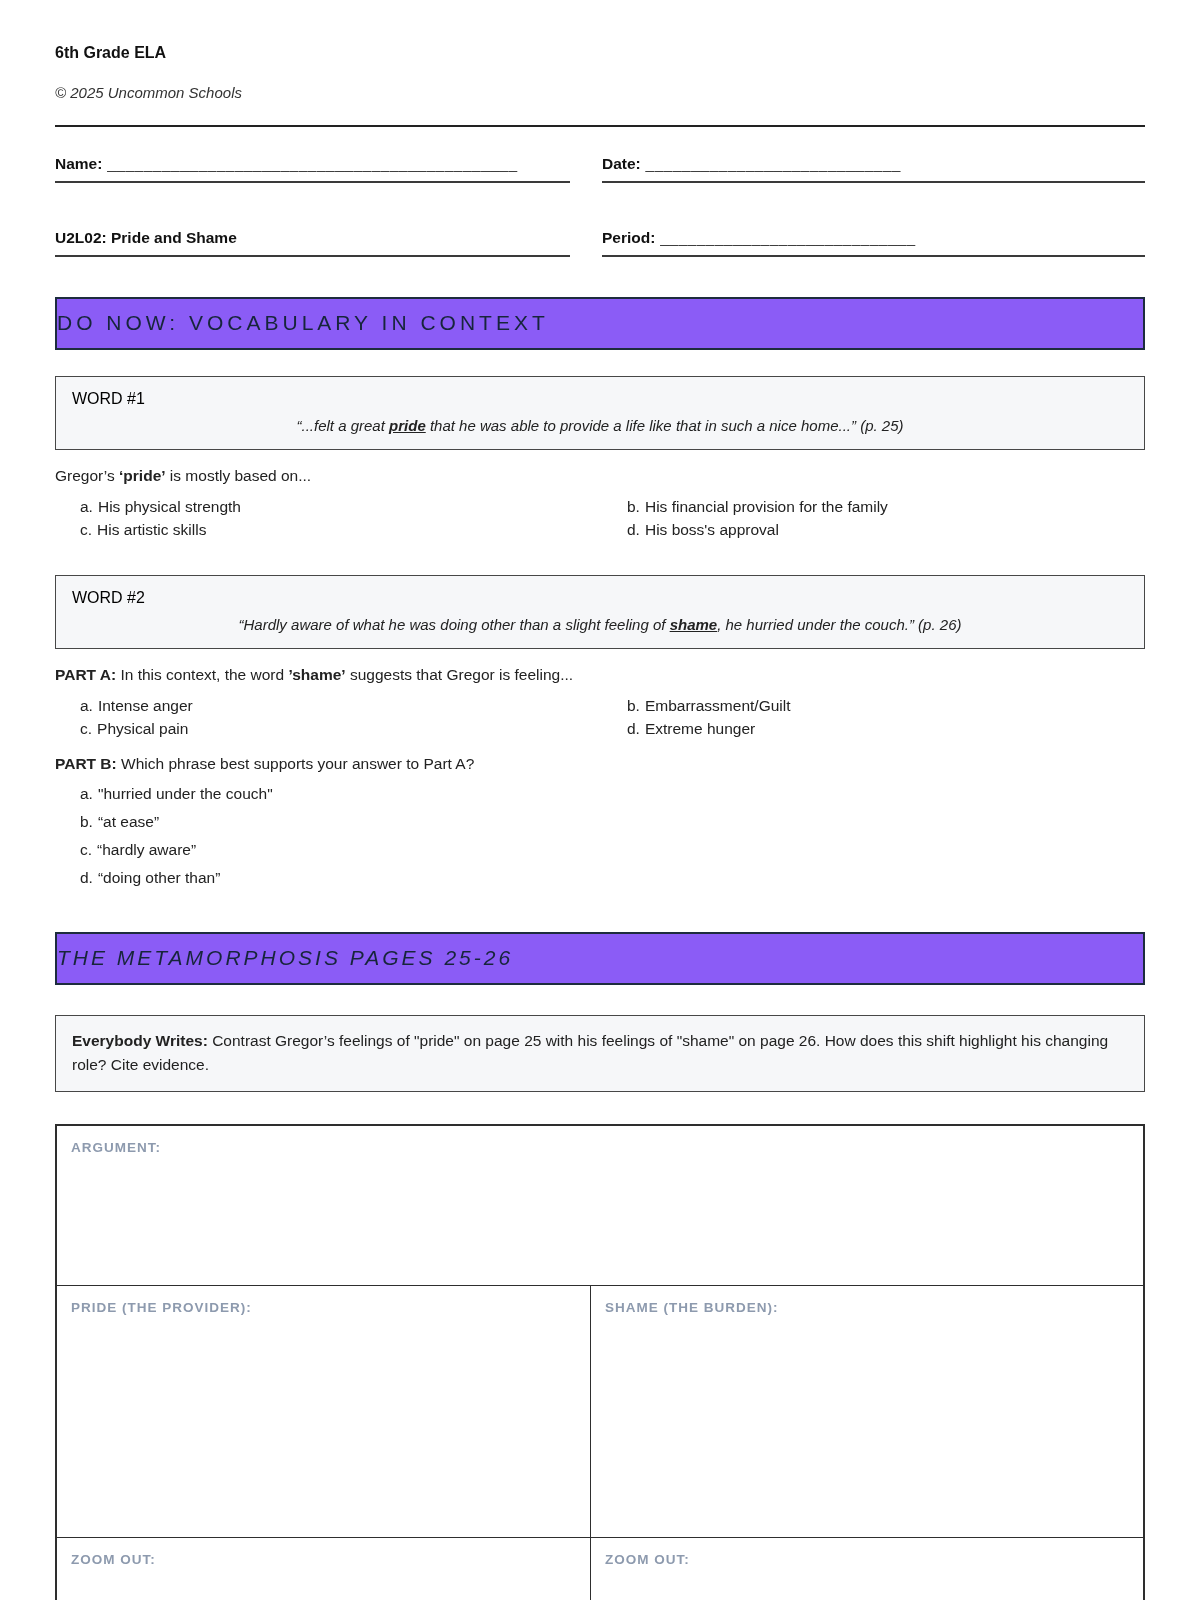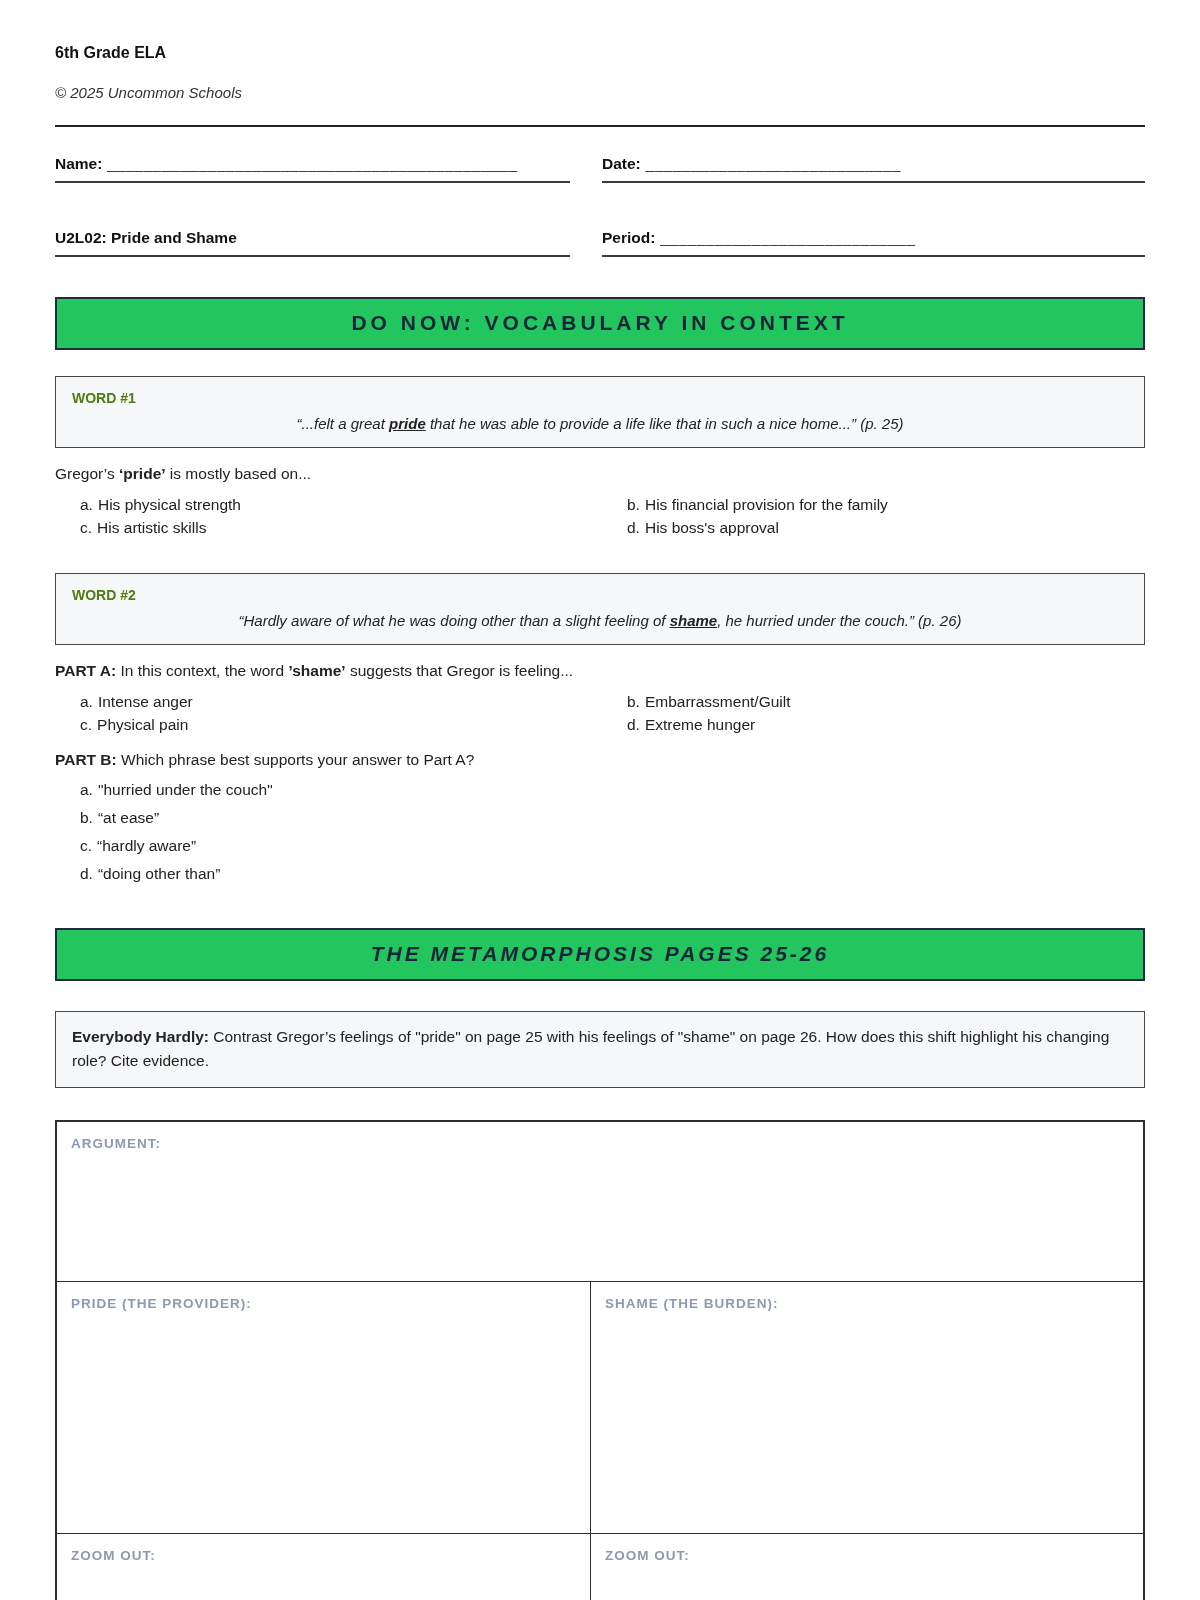--- a/index.html
+++ b/index.html
@@ -33,39 +33,39 @@
     overflow: hidden;
   }
   .field-label { font-weight: 700; color: #111; }
   .field-blank { color: #333; letter-spacing: 0.5px; }
   .lesson-title { font-weight: 700; color: #111; font-size: 15.5px; }
 
   
   .section-header {
     margin-top: 40px;
     border: 2px solid #1d2c3e;
-    background: #22c55e;
+    background: #8b5cf6;
     color: #17253b;
-    text-align: center;
-    font-weight: 700;
+    text-align: left;
+    font-weight: 400;
     font-size: 21px;
     letter-spacing: 4px;
     padding: 12px 0 13px 0;
   }
   .section-header.italic { font-style: italic; letter-spacing: 3px; }
   .section-header.reading { margin-top: 44px; }
 
   
   .word-box {
     margin-top: 26px;
     border: 1.5px solid #474747;
     background: #f6f7f9;
     padding: 13px 16px 15px 16px;
   }
-  .word-label { font-weight: 700; font-size: 14px; color: #4d7c0f; }
+  .word-label { font-weight: 400; font-size: 16px; color: #000000; }
   .word-quote { font-style: italic; font-size: 15px; color: #222; margin-top: 9px; text-align: center; }
   .kw-underline { font-weight: 700; text-decoration: underline; }
   .bold { font-weight: 700; }
 
   
   .stem { margin-top: 17px; font-size: 15.5px; color: #222; }
   .options-2col {
     display: grid;
     grid-template-columns: 547px 1fr;
     row-gap: 5px;
@@ -184,21 +184,21 @@
   <div class="options-list">
     <div class="option"><span class="opt-letter">a.</span><span class="opt-text">"hurried under the couch"</span></div>
     <div class="option"><span class="opt-letter">b.</span><span class="opt-text">“at ease”</span></div>
     <div class="option"><span class="opt-letter">c.</span><span class="opt-text">“hardly aware”</span></div>
     <div class="option"><span class="opt-letter">d.</span><span class="opt-text">“doing other than”</span></div>
   </div>
 
   <div class="section-header italic reading">THE METAMORPHOSIS PAGES 25-26</div>
 
   <div class="ew-box">
-    <span class="bold">Everybody Hardly:</span><span> Contrast Gregor’s feelings of "pride" on page 25 with his feelings of "shame" on page 26. How does this shift highlight his changing role? Cite evidence.</span>
+    <span class="bold">Everybody Writes:</span><span> Contrast Gregor’s feelings of "pride" on page 25 with his feelings of "shame" on page 26. How does this shift highlight his changing role? Cite evidence.</span>
   </div>
 
   <div class="organizer">
     <div class="org-argument">
       <div class="org-label">ARGUMENT:</div>
     </div>
     <div class="org-cols main">
       <div class="org-cell left">
         <div class="org-label">PRIDE (THE PROVIDER):</div>
       </div>

